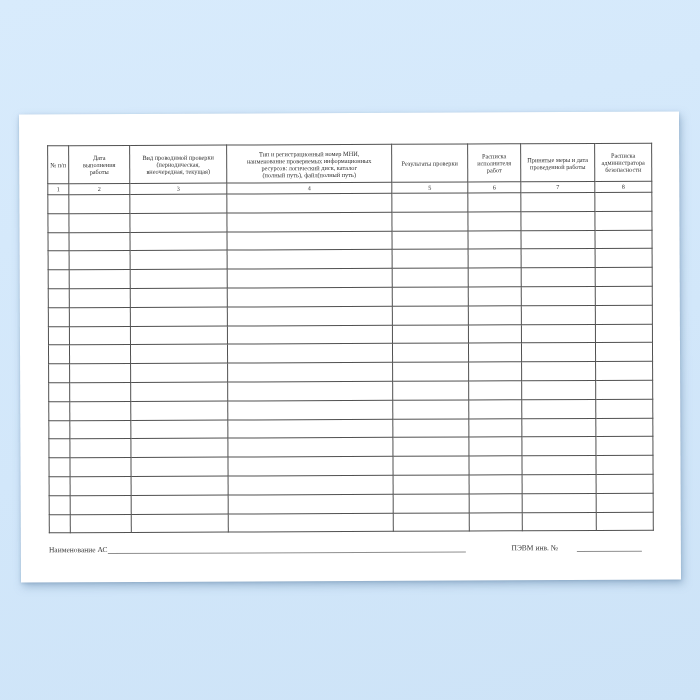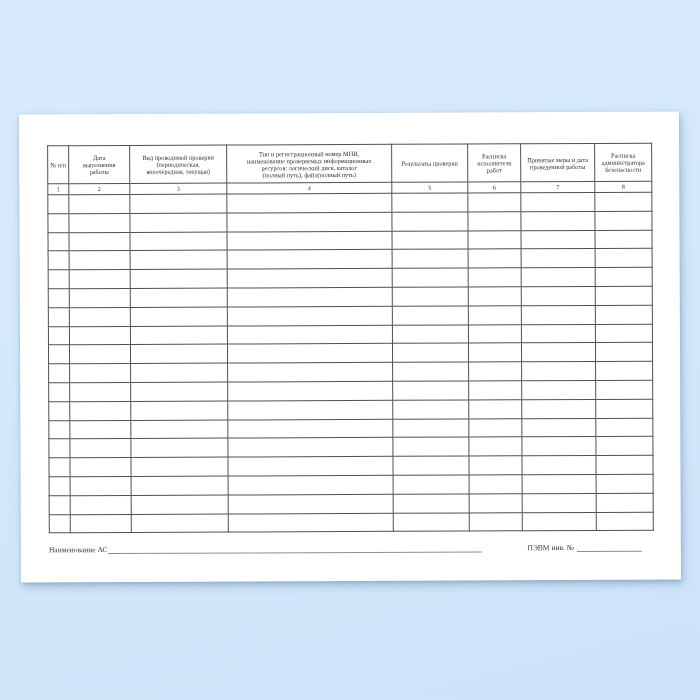--- a/index.html
+++ b/index.html
@@ -71,21 +71,21 @@
   }
   .paper-footer .label { white-space: nowrap; }
   .rule {
     border-bottom: 1px solid #8f8f8f;
     height: 8px;
     display: inline-block;
   }
   .rule-long { flex: 1 1 auto; }
   .rule-gap { width: 46px; height: 8px; }
   .rule-short { width: 65px; flex: 0 0 auto; }
-  .paper-footer .label-right { margin-right: 3px; }
+  .paper-footer .label-right { margin-right: 19px; }
 </style>
 </head>
 <body>
 
 <div class="stage">
   <div class="paper">
 
     <table class="journal">
       <colgroup>
         <col class="col-1">

